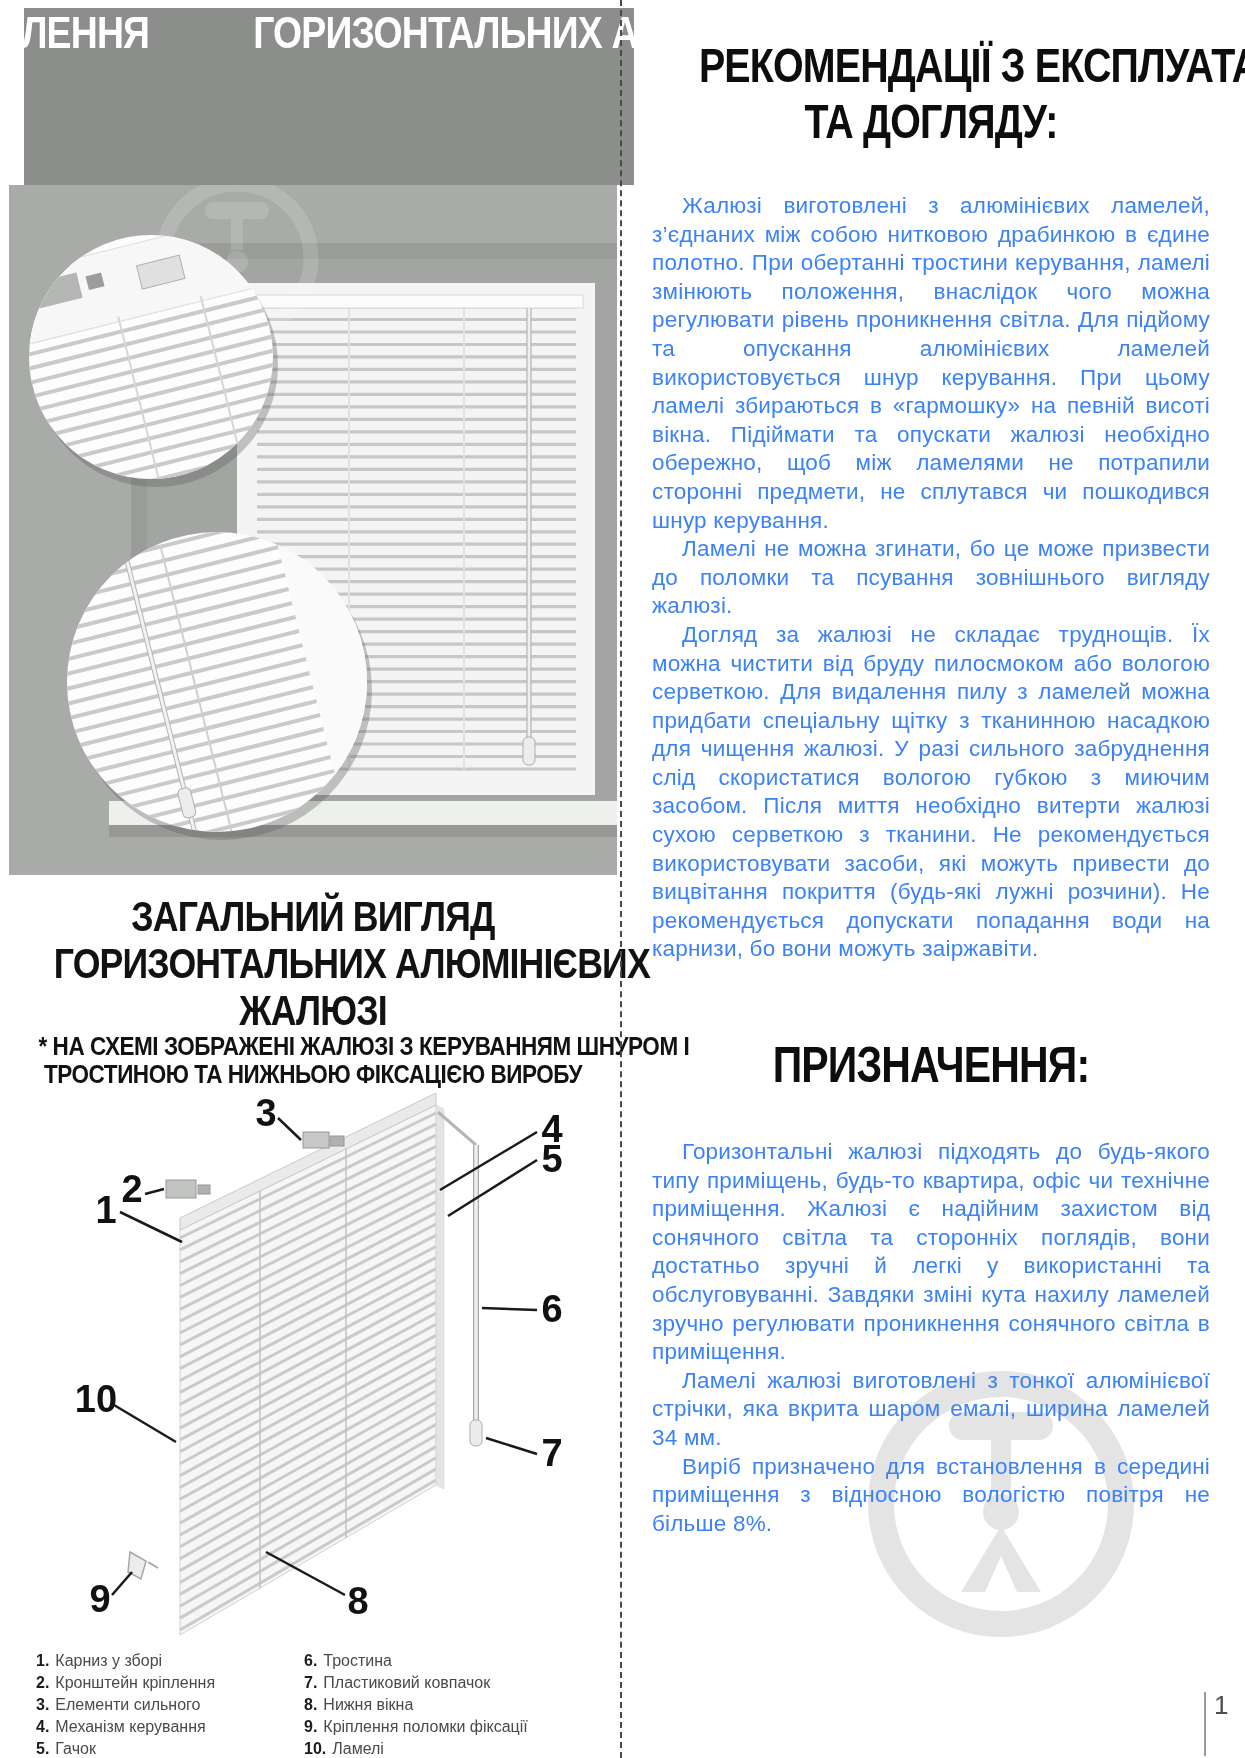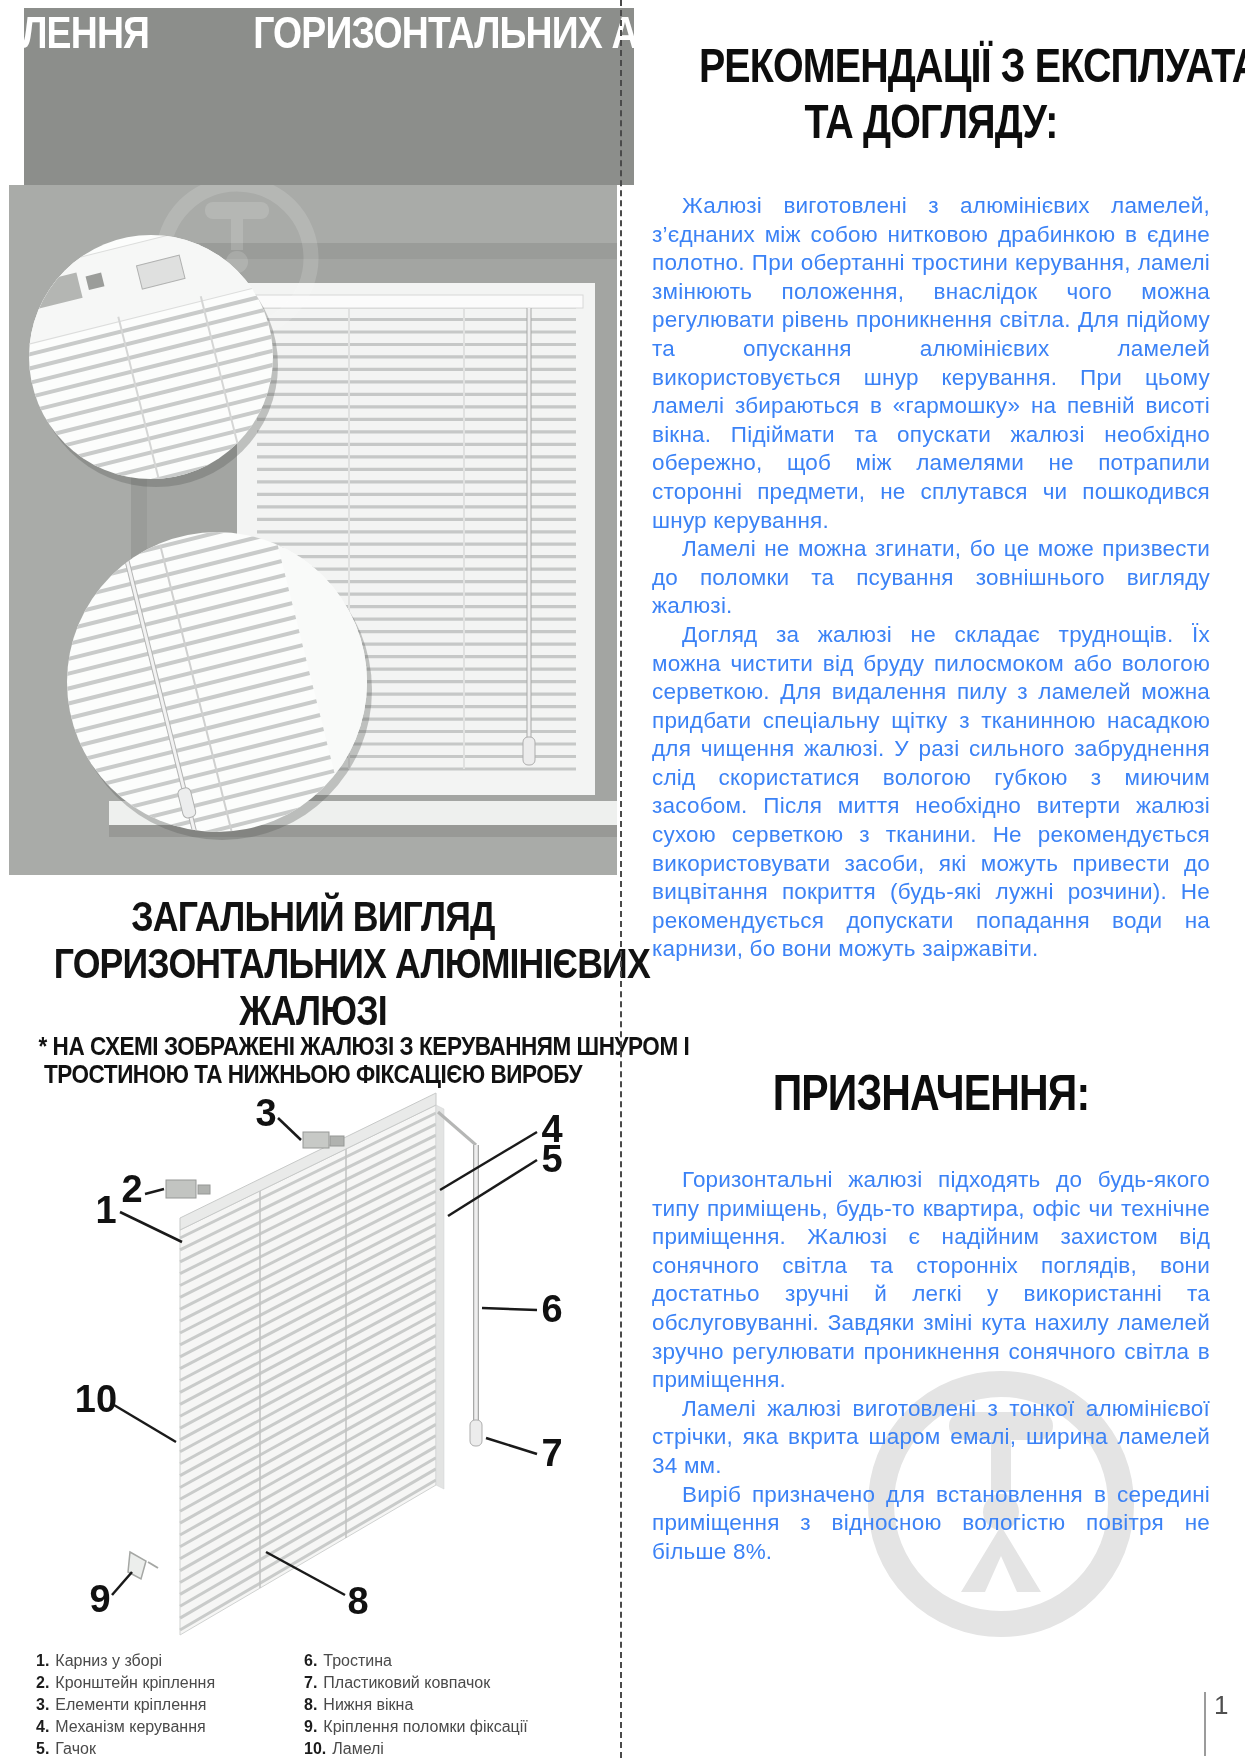--- a/index.html
+++ b/index.html
@@ -36,21 +36,21 @@
   .right-col{position:absolute;left:648px;top:0;width:566px;height:1758px;}
   .care-title{margin-top:38px;text-align:center;}
   .care-title .tline{color:#0d0d0d;font-weight:700;font-size:48px;line-height:56px;letter-spacing:-1px;transform:scaleX(.82);transform-origin:50% 50%;white-space:nowrap;}
   .bodytext{position:relative;z-index:2;margin:0 4px;}
   .bodytext p{
     margin:0;text-indent:30px;color:#3b82f6;
     font-size:22.5px;line-height:28.6px;letter-spacing:.2px;
     text-align:justify;text-justify:inter-word;
   }
   .care-body{margin-top:42px;}
-  .purpose-title{margin-top:100px;margin-bottom:44px;text-align:center;position:relative;z-index:2;}
+  .purpose-title{margin-top:72px;margin-bottom:44px;text-align:center;position:relative;z-index:2;}
   .purpose-title .tline{color:#0d0d0d;font-weight:700;font-size:50px;line-height:58px;letter-spacing:-1px;transform:scaleX(.82);transform-origin:50% 50%;white-space:nowrap;}
   .watermark-bottom{position:absolute;left:855px;top:1358px;width:292px;height:292px;z-index:1;}
   
   .page-num{position:absolute;left:1204px;top:1692px;height:64px;display:flex;align-items:flex-start;}
   .page-num .bar{width:2px;height:64px;background:#9b9b9b;}
   .page-num .num{font-size:26px;color:#4f4f4f;margin-left:8px;line-height:26px;}
   svg text.callout{font-family:"Liberation Sans",sans-serif;font-weight:700;font-size:38px;fill:#111;}
 </style>
 </head>
 <body>
@@ -304,21 +304,21 @@
       <text class="callout" x="350" y="524" text-anchor="middle">8</text>
       <text class="callout" x="92" y="522" text-anchor="middle">9</text>
       <text class="callout" x="88" y="322" text-anchor="middle">10</text>
     </svg>
   </div>
 
   <div class="legend">
     <ul class="col1">
       <li><span class="lnum">1.</span><span>Карниз у зборі</span></li>
       <li><span class="lnum">2.</span><span>Кронштейн кріплення</span></li>
-      <li><span class="lnum">3.</span><span>Елементи кріплення</span></li>
+      <li><span class="lnum">3.</span><span>Елементи сильного</span></li>
       <li><span class="lnum">4.</span><span>Механізм керування</span></li>
       <li><span class="lnum">5.</span><span>Гачок</span></li>
     </ul>
     <ul class="col2">
       <li><span class="lnum">6.</span><span>Тростина</span></li>
       <li><span class="lnum">7.</span><span>Пластиковий ковпачок</span></li>
       <li><span class="lnum">8.</span><span>Нижня вікна</span></li>
       <li><span class="lnum">9.</span><span>Кріплення поломки фіксації</span></li>
       <li><span class="lnum">10.</span><span>Ламелі</span></li>
     </ul>

